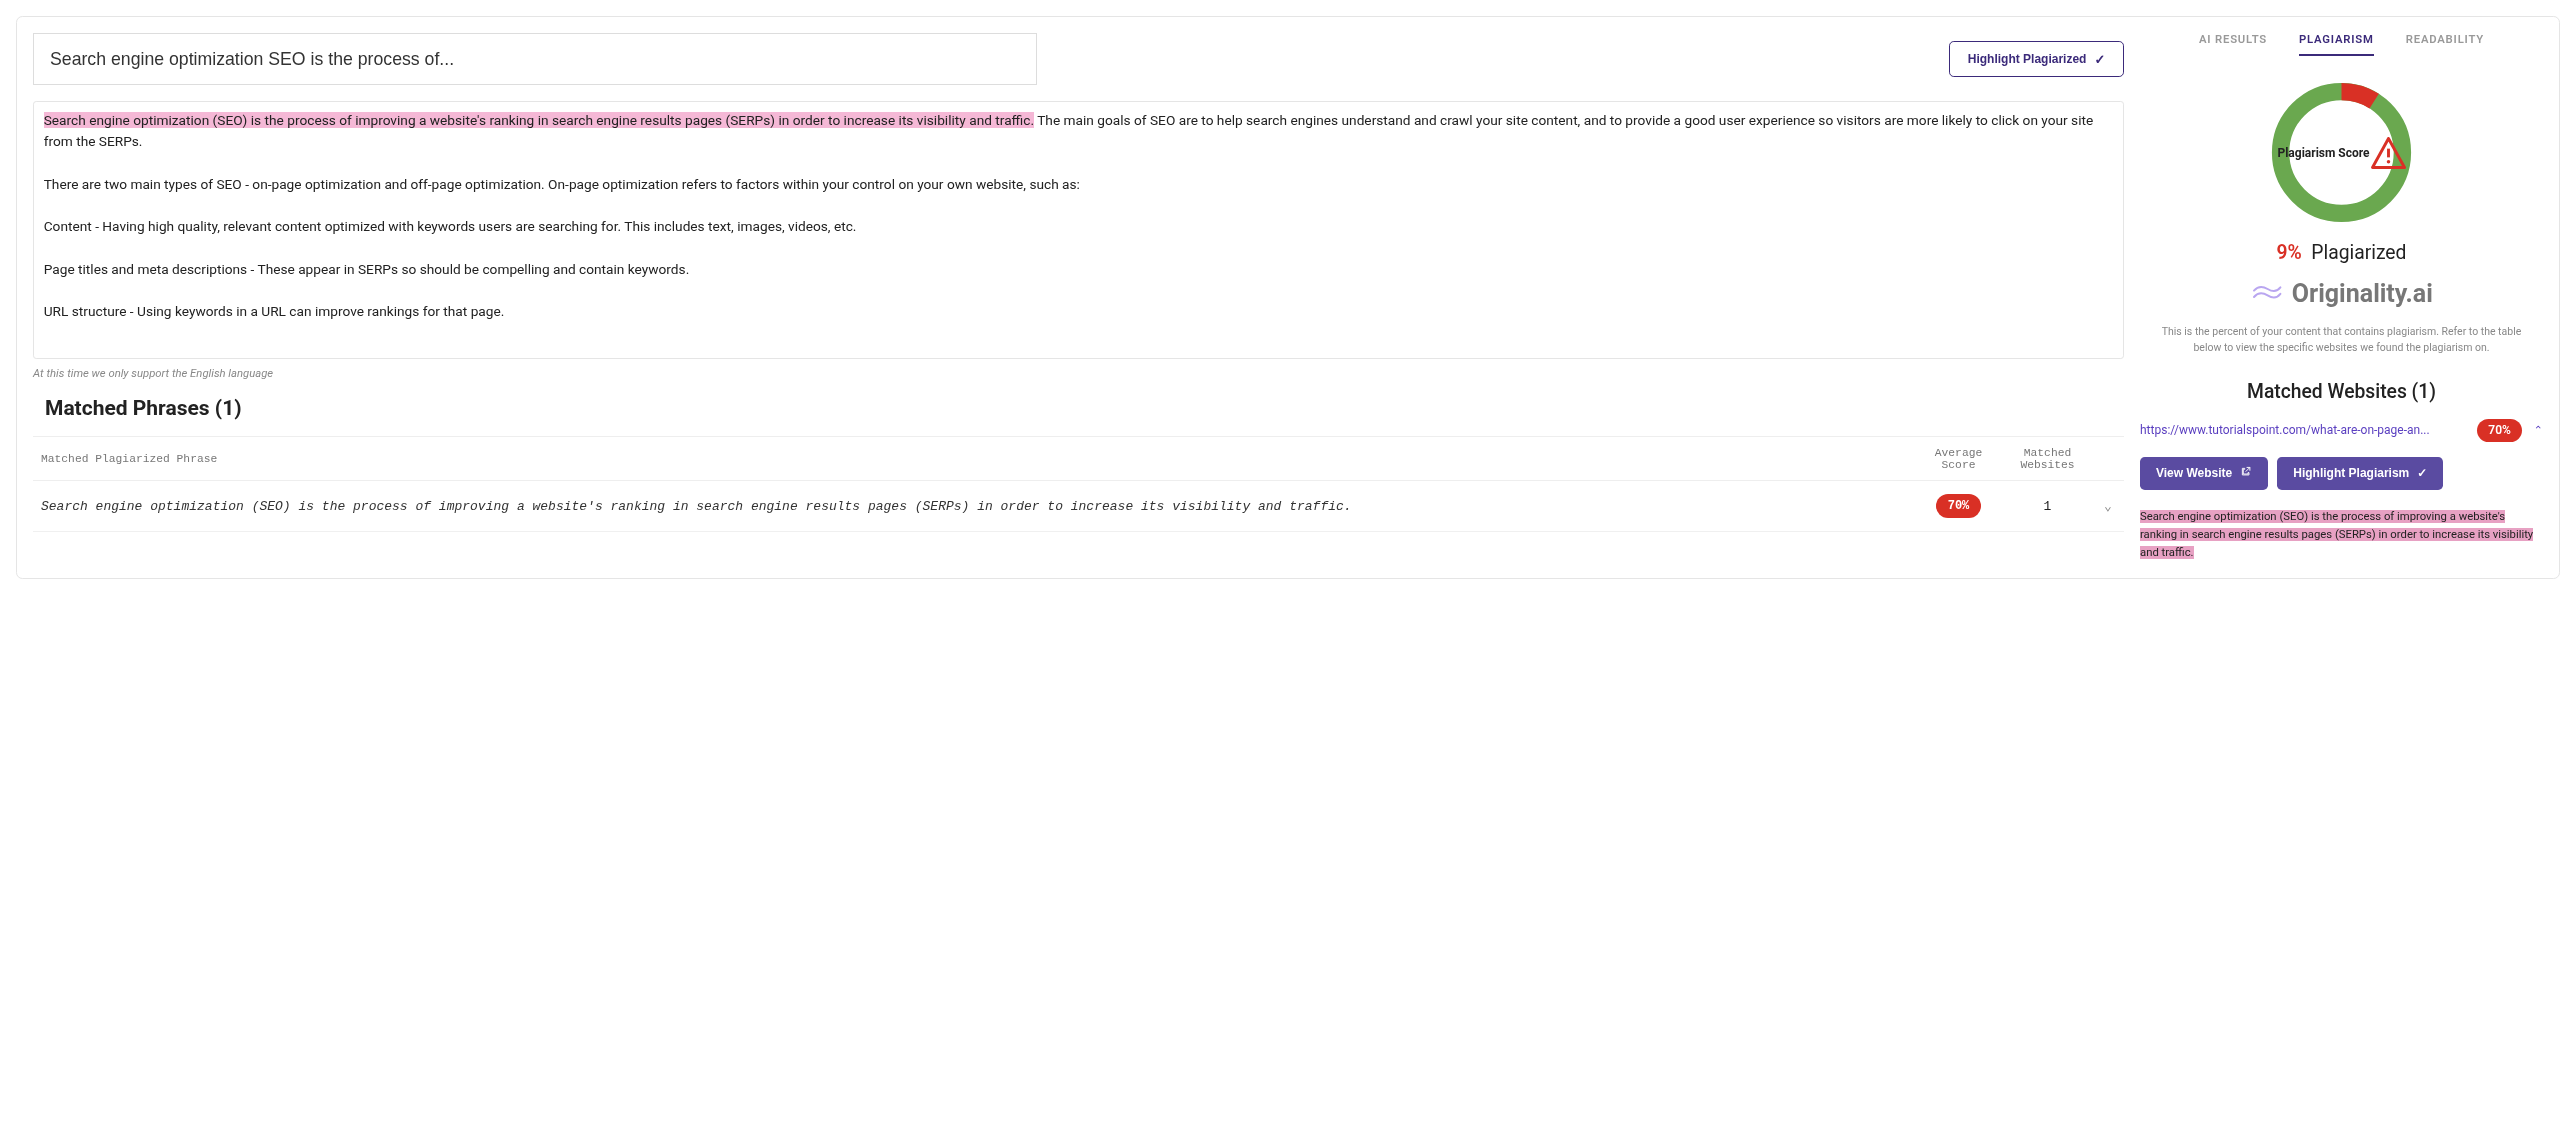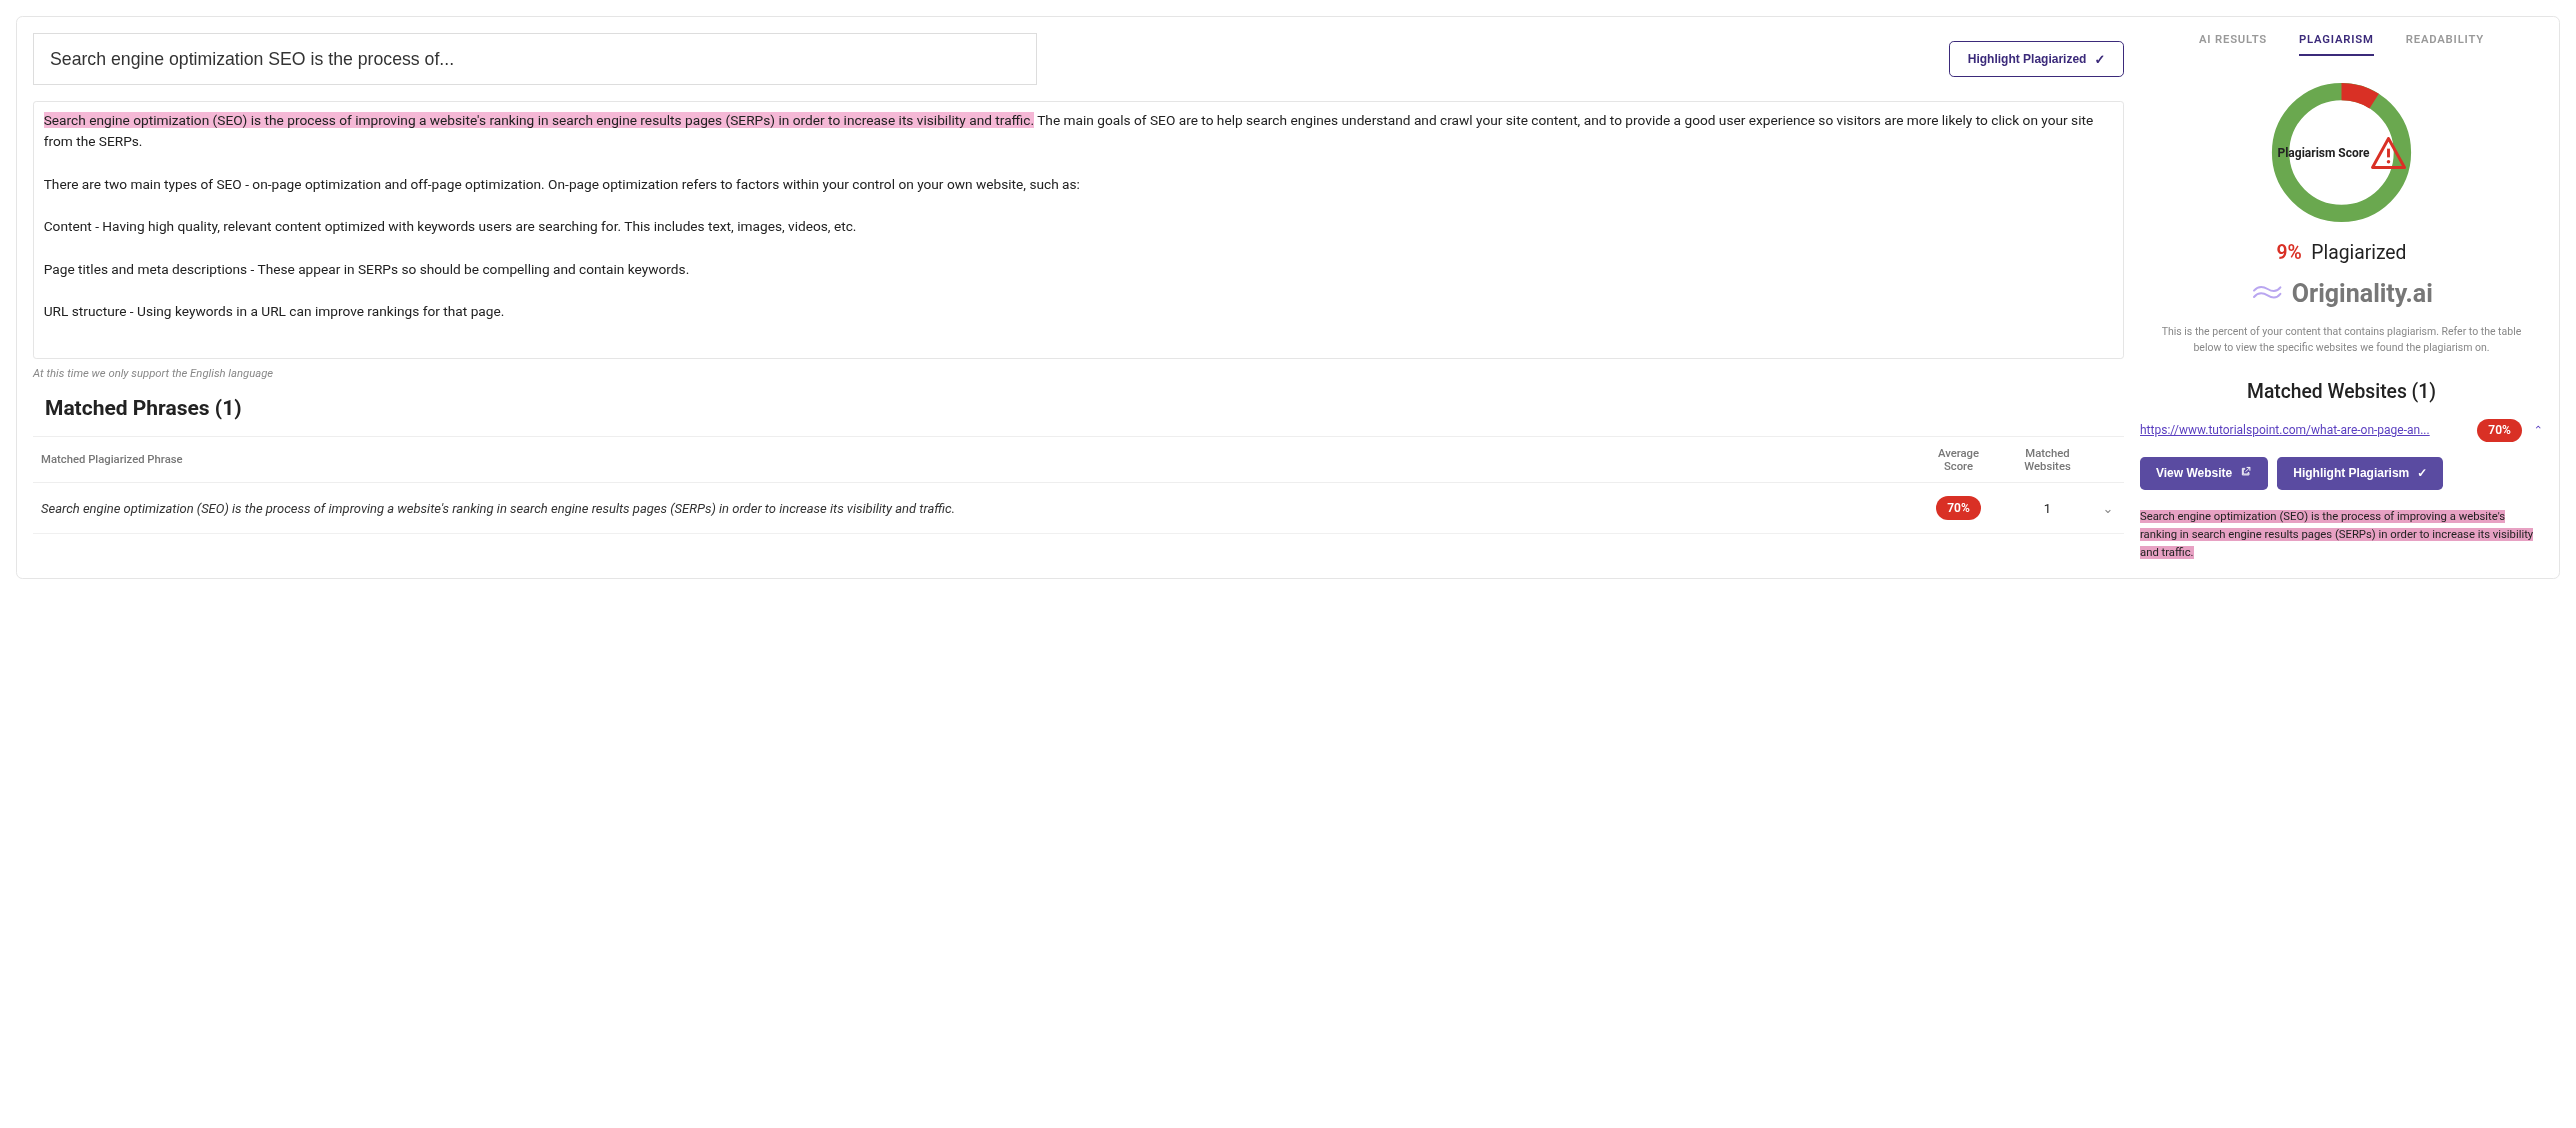--- a/index.html
+++ b/index.html
@@ -12,21 +12,21 @@
 .topbar { display: flex; justify-content: space-between; align-items: center; gap: 16px; margin-bottom: 16px; }
 .btn-outline { border: 0.8px solid #3b2a7a; background: #fff; color: #3b2a7a; font-weight: 600; font-size: 12px; padding: 9.7px 17.7px; border-radius: 4.8px; display: inline-flex; align-items: center; gap: 8px; cursor: pointer; }
 .check { font-size: 13px; }
 
 .content-box { border: 0.8px solid #e5e5e5; border-radius: 3.2px; padding: 8px 9.7px; font-size: 13.7px; line-height: 1.55; color: #222; height: 258px; overflow: hidden; }
 .hl { background: #f5b8d6; }
 .note { font-style: italic; color: #888; font-size: 11.3px; margin-top: 8px; }
 
 h2.section-title { font-size: 21px; font-weight: 700; margin: 16px 12px; }
 
-.table { width: 100%; border-collapse: collapse; }
+.table { width: 100%; border-collapse: collapse; font-family: Liberation Mono, monospace; }
 .table th { text-align: left; font-weight: 500; color: #777; font-size: 11.3px; padding: 9.7px 8px; border-top: 0.8px solid #eee; border-bottom: 0.8px solid #eee; }
 .table th.center, .table td.center { text-align: center; }
 .table td { padding: 13px 8px; font-size: 13px; vertical-align: middle; border-bottom: 0.8px solid #f0f0f0; }
 .phrase-cell { font-style: italic; color: #333; }
 .badge-red { background: #d93025; color: #fff; font-weight: 600; padding: 4.8px 11.3px; border-radius: 805px; font-size: 12px; display: inline-block; }
 .expand-icon { color: #888; font-size: 13px; }
 
 .pager { display: flex; justify-content: flex-end; align-items: center; gap: 24px; color: #666; font-size: 11.3px; margin-top: 16px; }
 .pager .sel { border-bottom: 0.8px solid #999; padding: 1.6px 4.8px; display: inline-flex; align-items: center; gap: 4.8px; }
 .pager .nav-btn { color: #bbb; font-size: 14.5px; cursor: pointer; padding: 3.2px; }
@@ -43,21 +43,21 @@
 .score-line { margin-top: 16px; font-size: 19.3px; }
 .score-pct { color: #d93025; font-weight: 600; }
 .score-word { color: #222; }
 
 .brand { display: inline-flex; align-items: center; gap: 9.7px; margin-top: 14.5px; color: #777; font-size: 25px; font-weight: 700; }
 
 .helper { color: #888; font-size: 10.5px; margin-top: 16px; line-height: 1.5; padding: 0 8px; }
 
 .mw-title { font-size: 19.3px; font-weight: 500; margin-top: 24px; }
 .mw-row { display: flex; align-items: center; justify-content: space-between; gap: 11.3px; margin-top: 16px; text-align: left; }
-.mw-link { color: #5a3fc0; text-decoration: underline; font-size: 12px; flex: 1; overflow: hidden; text-overflow: ellipsis; white-space: nowrap; }
+.mw-link { color: #5a3fc0; font-size: 12px; flex: 1; overflow: hidden; text-overflow: ellipsis; white-space: nowrap; }
 .mw-chev { color: #5a3fc0; font-size: 11.3px; }
 
 .btn-solid { background: #5a4ba1; color: #fff; border: none; font-weight: 600; font-size: 12px; padding: 9.7px 16px; border-radius: 4.8px; display: inline-flex; align-items: center; gap: 8px; cursor: pointer; }
 .btn-row { display: flex; gap: 9.7px; margin-top: 14.5px; justify-content: flex-start; }
 
 .excerpt { text-align: left; font-size: 11.3px; margin-top: 17.7px; line-height: 1.6; }
 .excerpt .hl2 { background: #e7a1c3; color: #222; }
 </style>
 </head>
 <body>

